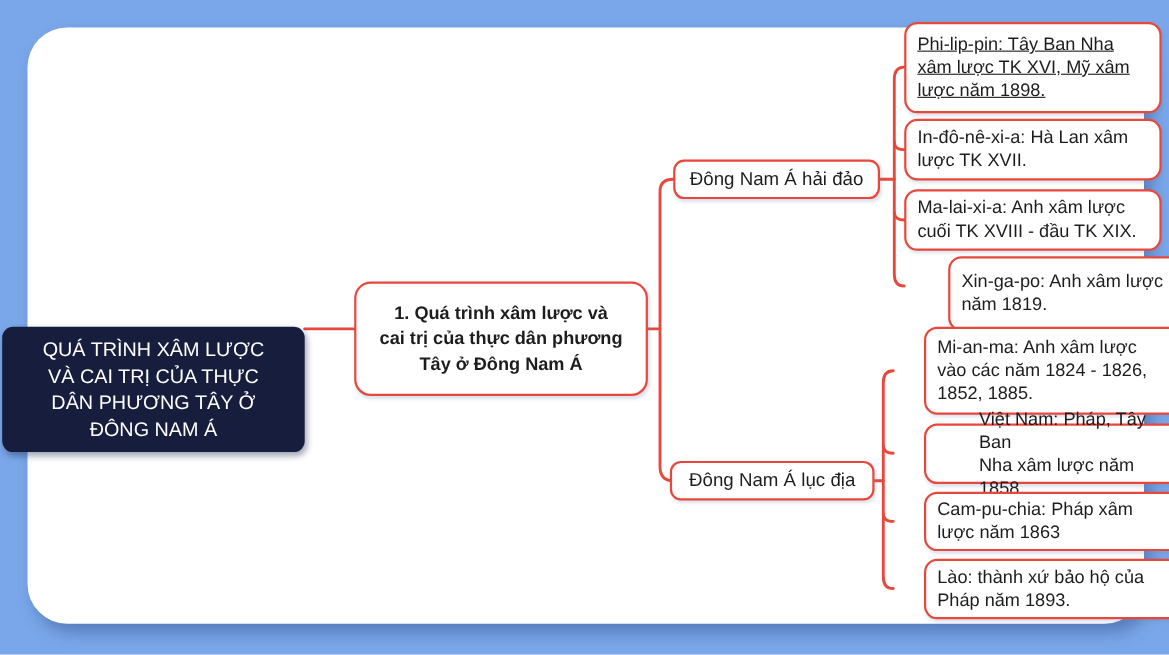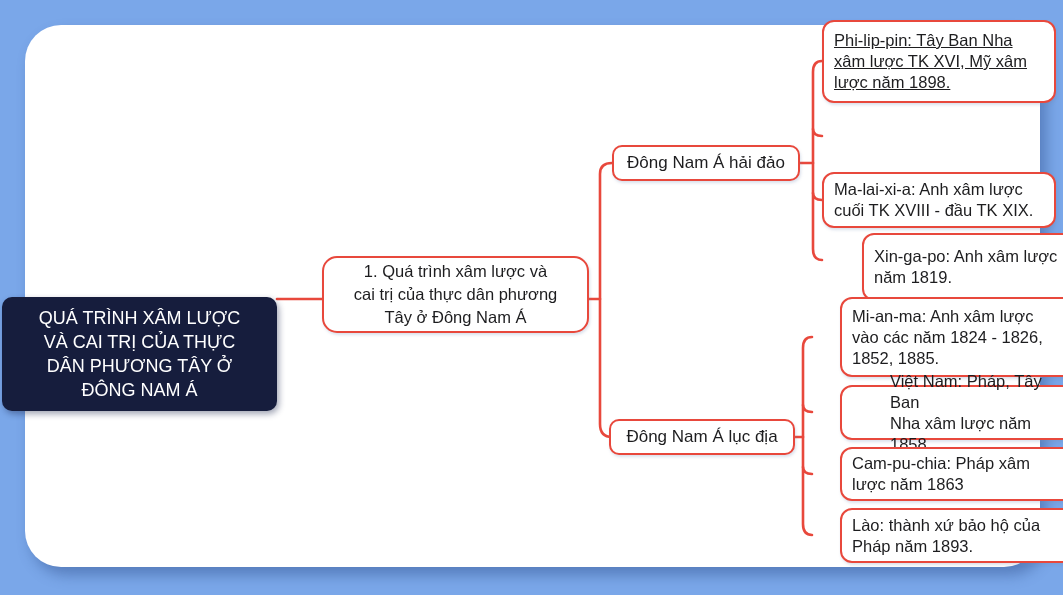--- a/index.html
+++ b/index.html
@@ -27,23 +27,24 @@
   }
   .node-text{white-space:pre-line; width:100%;}
   .root{
     left:2px; top:297px; width:275px; height:114px;
     background:var(--root-bg); border:none; border-radius:10px;
     color:var(--root-text); font-weight:normal; font-size:18px; line-height:24px;
     text-align:center; justify-content:center;
     box-shadow:2px 3px 6px rgba(20,30,70,.4);
   }
   .topic{
-    left:322px; top:256px; width:267px; height:77px;
+    left:322px; top:256px; width:267px; height:104px;
     font-size:16.5px; line-height:23px; text-align:center; justify-content:center;
     border-radius:15px;
+    font-weight:bold;
   }
   .branch{
     height:36px; font-size:17px; line-height:18px;
     text-align:center; justify-content:flex-end; border-radius:10px;
   }
   .branch-island{left:612px; top:145px; width:188px;}
   .branch-mainland{left:609px; top:419px; width:186px;}
   .leaf{
     width:234px; font-size:16.5px; line-height:21px; padding:4px 10px;
     text-align:left; border-radius:12px;
@@ -99,20 +100,24 @@
 
   <div class="node branch branch-mainland">
     <div class="node-text">Đông Nam Á lục địa</div>
   </div>
 
   <div class="node leaf gi leaf-1">
     <div class="node-text">Phi-lip-pin: Tây Ban Nha
 xâm lược TK XVI, Mỹ xâm
 lược năm 1898.</div>
   </div>
+  <div class="node leaf gi leaf-2">
+    <div class="node-text">In-đô-nê-xi-a: Hà Lan xâm
+lược TK XVII.</div>
+  </div>
   <div class="node leaf gi leaf-3">
     <div class="node-text">Ma-lai-xi-a: Anh xâm lược
 cuối TK XVIII - đầu TK XIX.</div>
   </div>
   <div class="node leaf gi leaf-4">
     <div class="node-text">Xin-ga-po: Anh xâm lược
 năm 1819.</div>
   </div>
 
   <div class="node leaf gm leaf-5">

